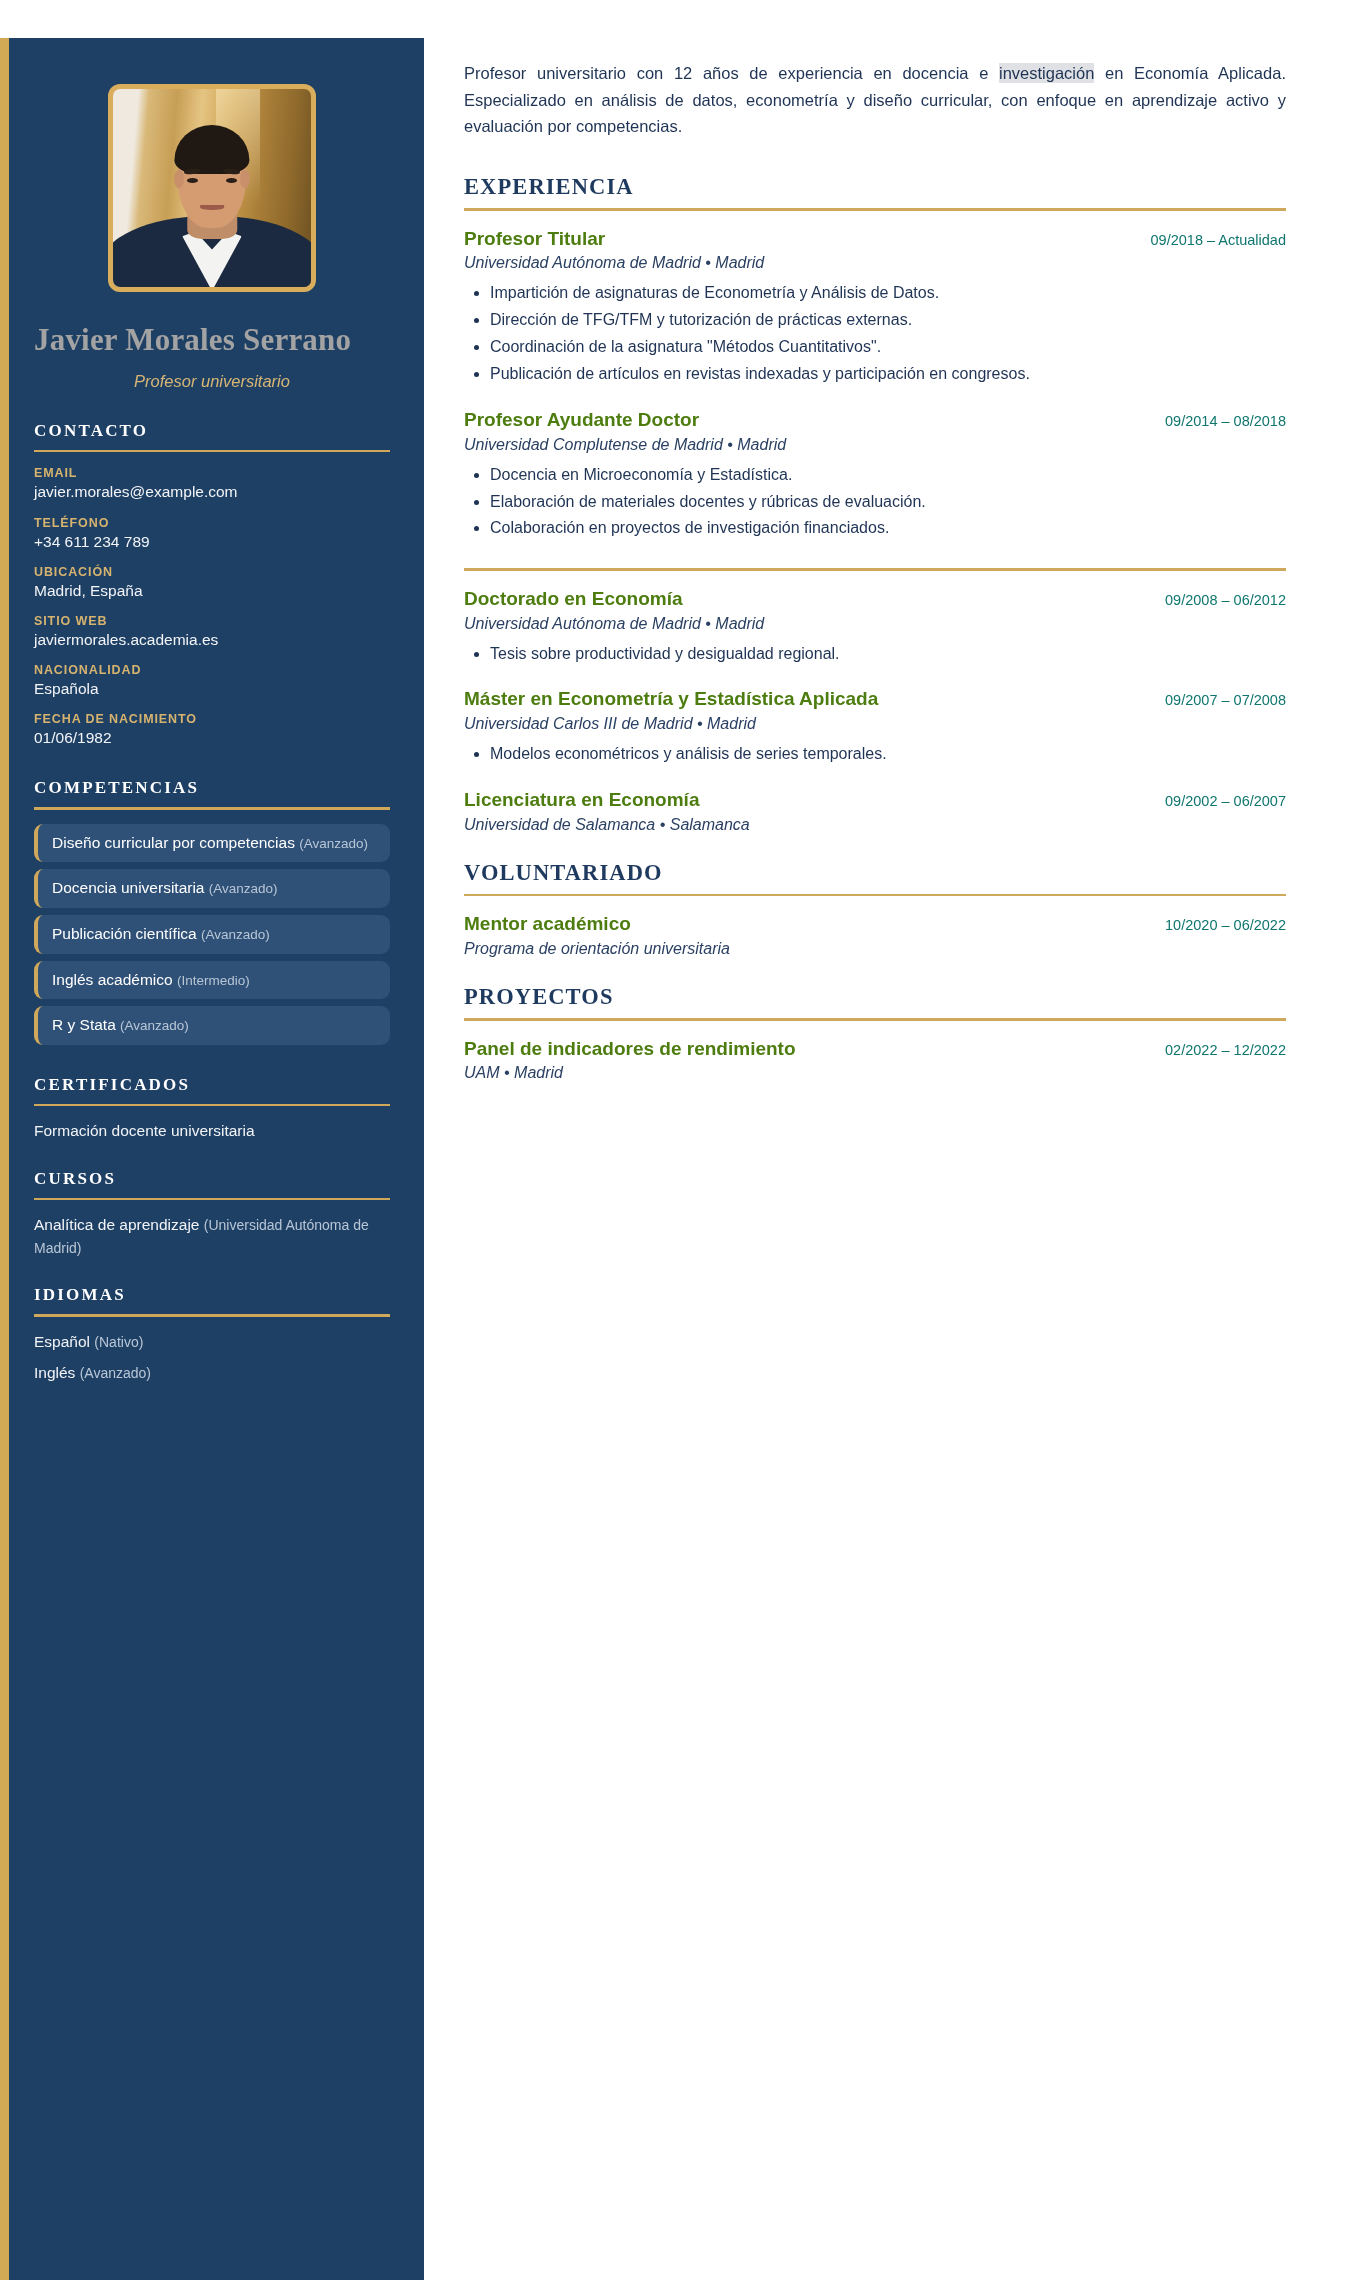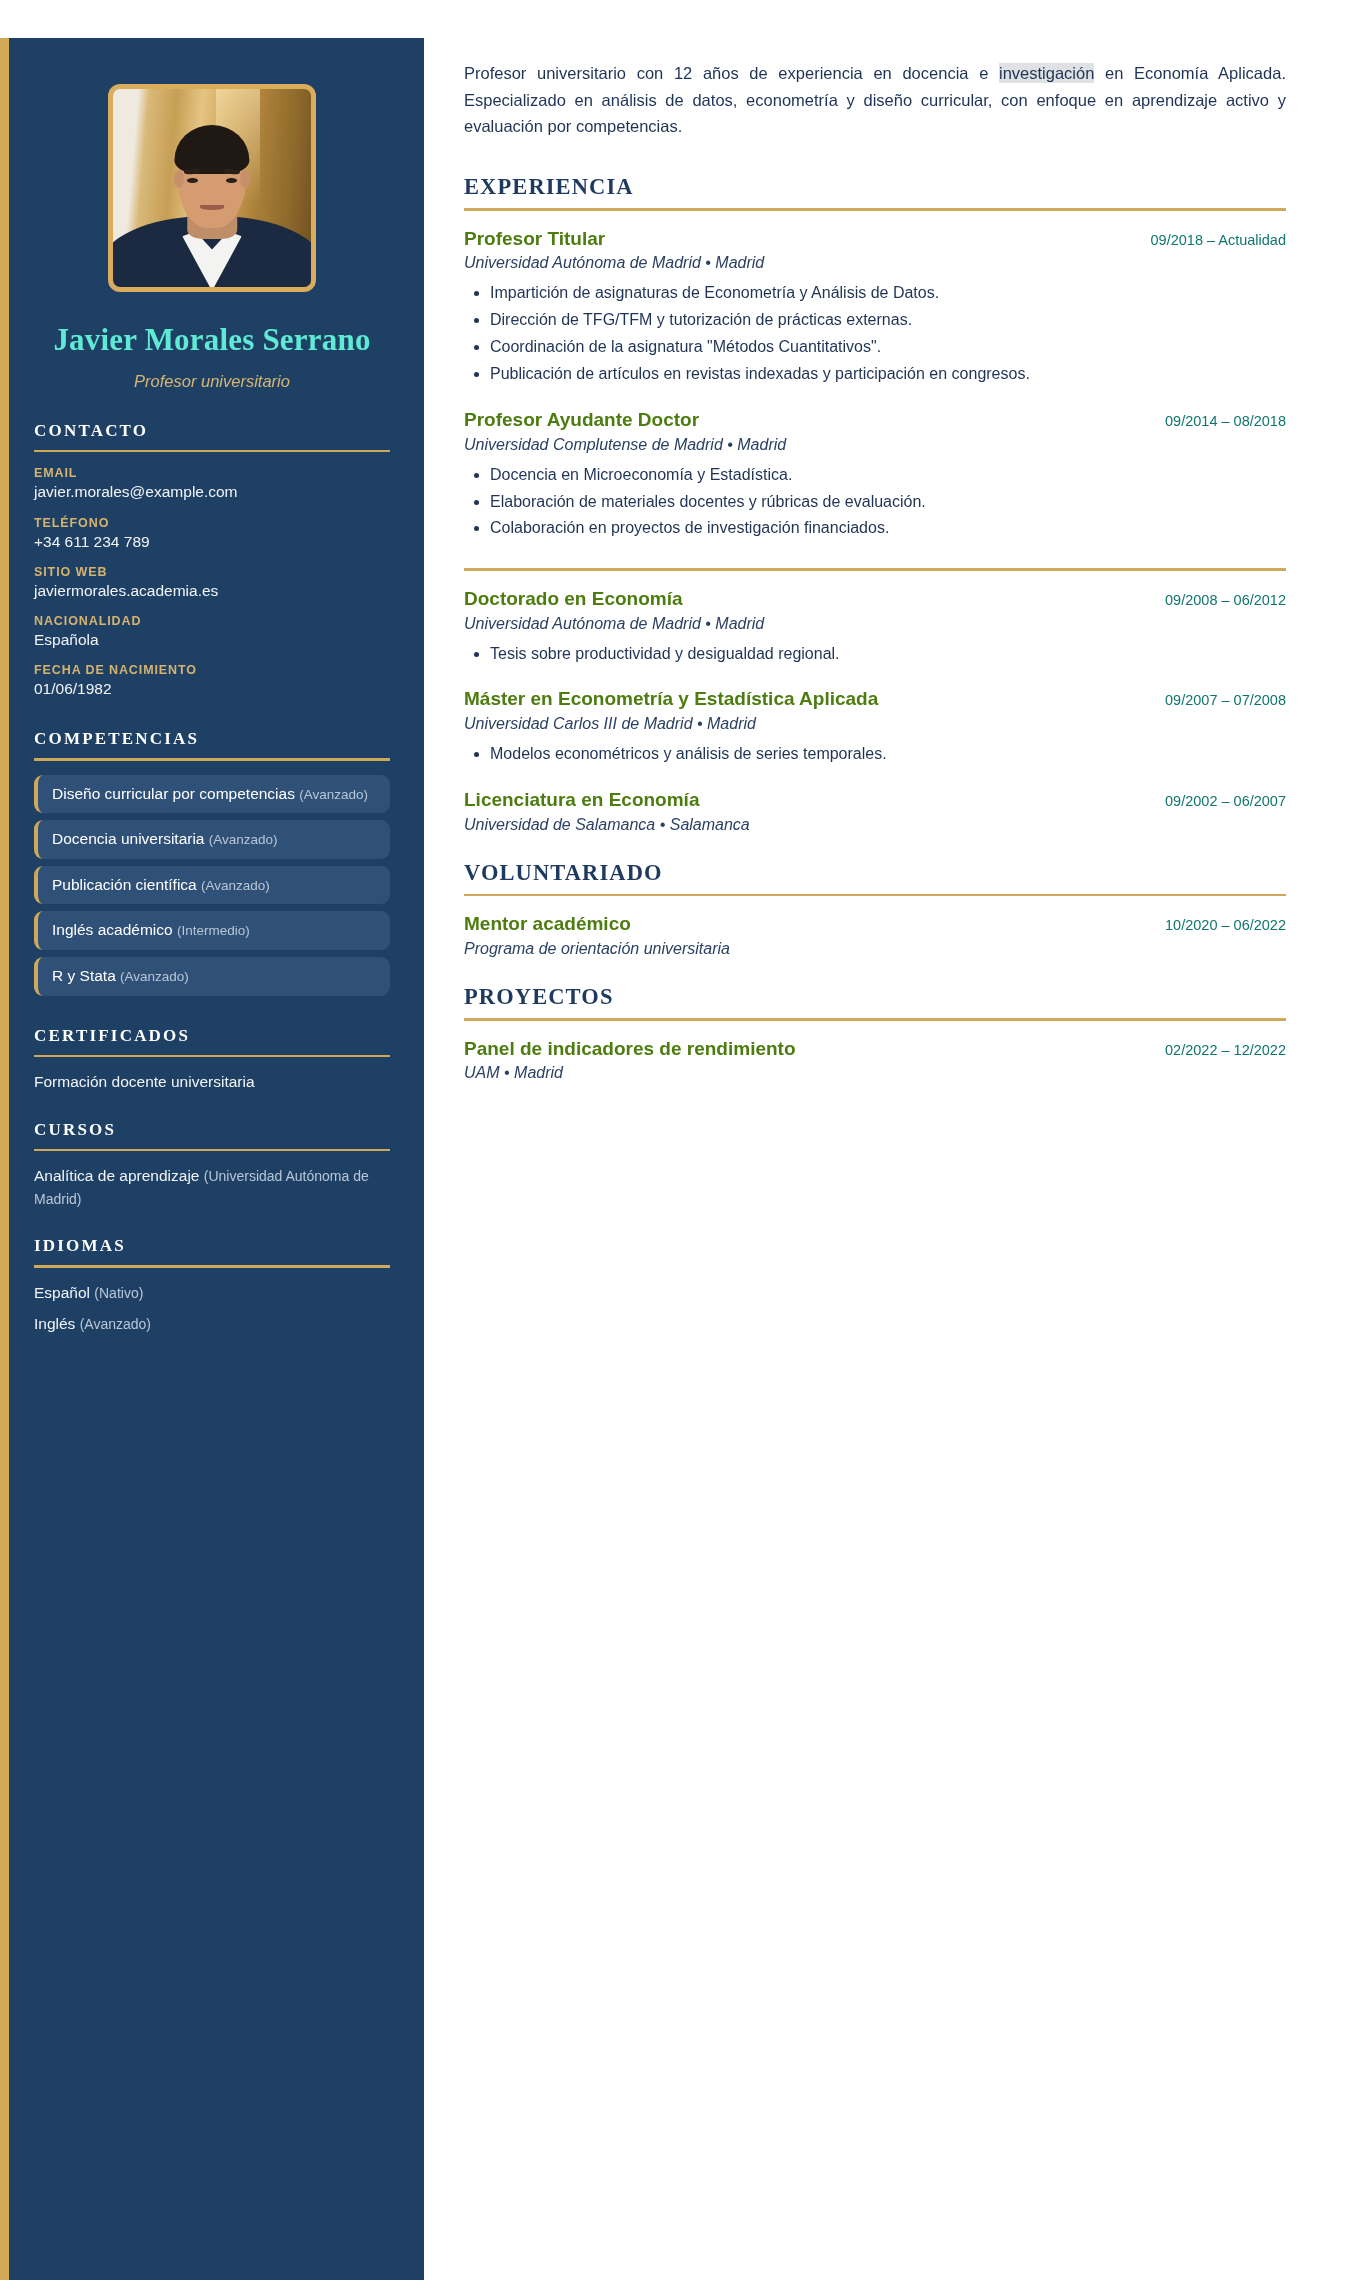--- a/index.html
+++ b/index.html
@@ -167,24 +167,24 @@
     height: 2.2%;
     background: #9c5a4a;
     border-radius: 0 0 50% 50%;
   }
 
   .name {
     font-family: "Liberation Serif", serif;
     font-weight: bold;
     font-size: 31px;
     line-height: 1.16;
-    text-align: center;
+    text-align: left;
     margin-top: 30px;
     letter-spacing: .2px;
-    color: #5eead4;
+    color: #a3a3a3;
   }
   .role {
     font-family: "Liberation Sans", sans-serif;
     font-style: italic;
     font-size: 16.5px;
     text-align: center;
     color: #d7b675;
     margin-top: 14px;
   }
 
@@ -359,20 +359,24 @@
       <div>
         <div class="contact-item">
           <div class="contact-label">EMAIL</div>
           <div class="contact-value">javier.morales@example.com</div>
         </div>
         <div class="contact-item">
           <div class="contact-label">TELÉFONO</div>
           <div class="contact-value">+34 611 234 789</div>
         </div>
         <div class="contact-item">
+          <div class="contact-label">UBICACIÓN</div>
+          <div class="contact-value">Madrid, España</div>
+        </div>
+        <div class="contact-item">
           <div class="contact-label">SITIO WEB</div>
           <div class="contact-value">javiermorales.academia.es</div>
         </div>
         <div class="contact-item">
           <div class="contact-label">NACIONALIDAD</div>
           <div class="contact-value">Española</div>
         </div>
         <div class="contact-item">
           <div class="contact-label">FECHA DE NACIMIENTO</div>
           <div class="contact-value">01/06/1982</div>

